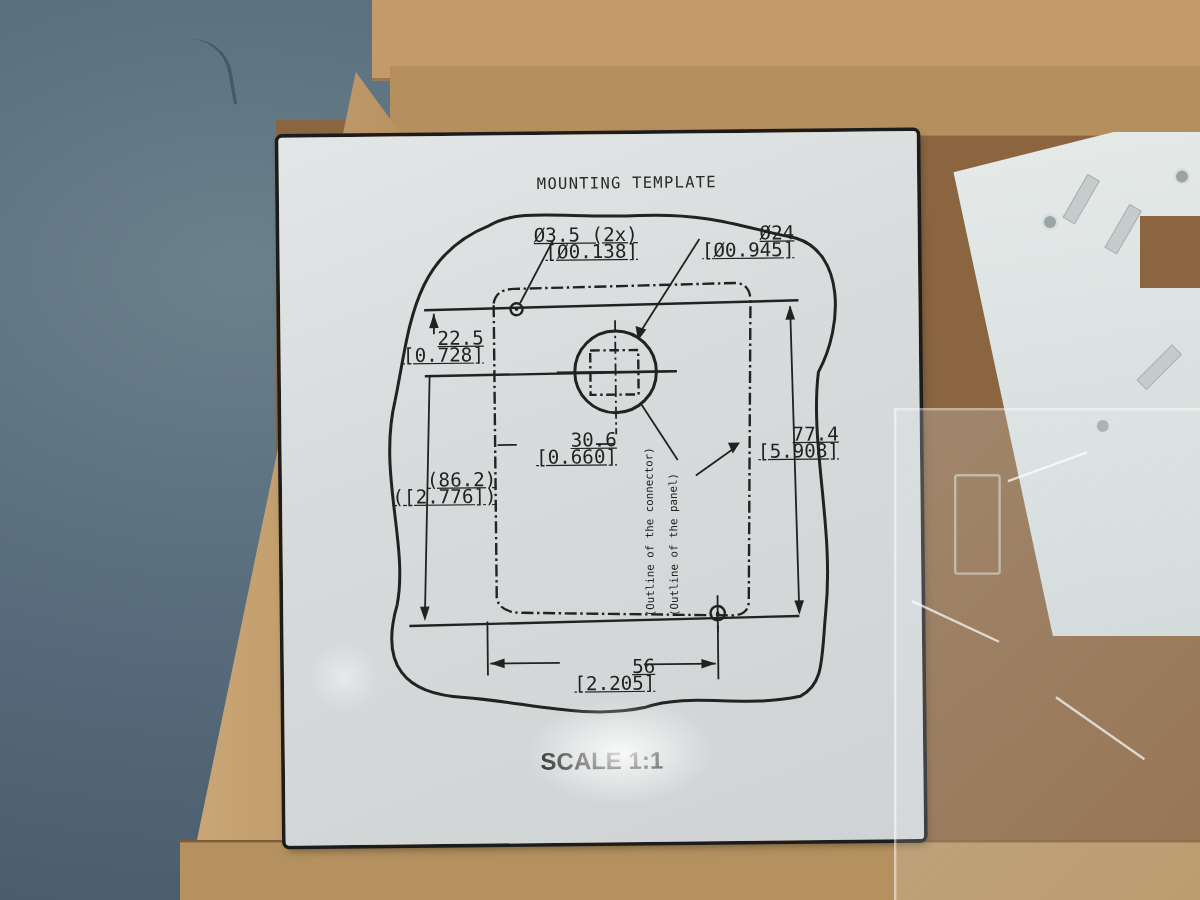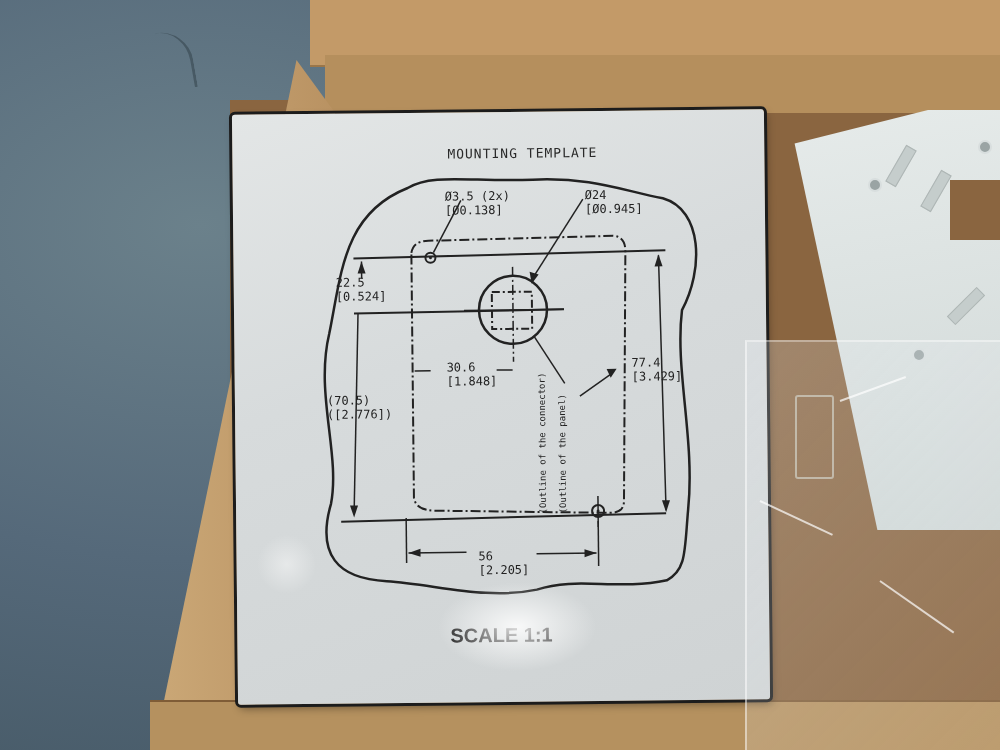--- a/index.html
+++ b/index.html
@@ -8,21 +8,21 @@
   .floor-scuff { position:absolute; left:160px; top:30px; width:30px; height:60px; border-right:3px solid #2f3e46; border-radius:0 40px 0 0; transform:rotate(-10deg); opacity:.5; }
   .box-flap-top { position:absolute; left:310px; top:0px; width:700px; height:65px; background:#c39a68; border-bottom:2px solid #9b7649; }
   .box-wall-top { position:absolute; left:325px; top:55px; width:690px; height:58px; background:#b58f5d; }
   .box-wall-left { position:absolute; left:160px; top:60px; width:175px; height:660px; background:linear-gradient(90deg,#caa776,#b99262); clip-path:polygon(78% 0,100% 8%,75% 100%,0 100%); }
   .box-floor { position:absolute; left:230px; top:100px; width:770px; height:630px; background:#8a6540; }
   .box-bottom-edge { position:absolute; left:150px; top:700px; width:860px; height:50px; background:#b5915f; border-top:2px solid #7f5c36; }
 
   .template { position:absolute; left:235px; top:112px; width:532px; height:590px; background:linear-gradient(160deg,#e3e6e6 0%,#d7dbdc 40%,#cfd3d4 100%); box-shadow:0 0 0 3px #1c1c1c, 2px 4px 8px rgba(0,0,0,.4); transform:rotate(-.6deg); border-radius:3px; }
   .template-title { position:absolute; left:215px; top:34px; font-size:13px; letter-spacing:1px; color:#2a2a2a; }
   .scale-label { position:absolute; left:213px; top:512px; font-family:"Liberation Sans", sans-serif; font-weight:bold; font-size:20px; color:#222; }
-  .dim { position:absolute; font-size:12px; line-height:14px; color:#222; text-align:left; white-space:nowrap; }
+  .dim { position:absolute; font-size:16px; line-height:14px; color:#222; text-align:right; white-space:nowrap;text-decoration:underline; }
   .vlabel { position:absolute; font-size:9px; color:#222; transform:rotate(-90deg); transform-origin:left top; white-space:nowrap; }
   .glare { position:absolute; background:radial-gradient(ellipse,rgba(255,255,255,.85),rgba(255,255,255,0) 70%); pointer-events:none; }
 
   .part { position:absolute; left:790px; top:110px; width:230px; height:420px; background:linear-gradient(170deg,#e6ebea,#cfd7d6); clip-path:polygon(2% 8%,60% 0,100% 0,100% 100%,38% 100%); }
   .part-window { position:absolute; left:950px; top:180px; width:50px; height:60px; background:#8a6540; }
   .part-boss { position:absolute; width:10px; height:10px; border-radius:50%; background:#9aa4a4; border:2px solid #d8dede; }
   .part-rib { position:absolute; width:40px; height:10px; background:#c5cdcc; border:1px solid #aeb6b5; }
   .bag { position:absolute; left:745px; top:340px; width:260px; height:410px; background:linear-gradient(135deg,rgba(230,235,240,.25),rgba(255,255,255,.1)); border-left:2px solid rgba(255,255,255,.5); border-top:2px solid rgba(255,255,255,.4); }
   .bag-streak { position:absolute; height:2px; background:rgba(255,255,255,.7); transform-origin:left; }
   .clip-part { position:absolute; left:795px; top:395px; width:35px; height:80px; border:2px solid rgba(210,210,200,.7); border-radius:3px; }
@@ -102,33 +102,33 @@
   <div class="dim" style="left:212px;top:77px">
     <div>Ø3.5 (2x)</div>
     <div>[Ø0.138]</div>
   </div>
   <div class="dim" style="left:352px;top:77px">
     <div>Ø24</div>
     <div>[Ø0.945]</div>
   </div>
   <div class="dim" style="left:102px;top:162px">
     <div>22.5</div>
-    <div>[0.524]</div>
+    <div>[0.728]</div>
   </div>
   <div class="dim" style="left:212px;top:248px">
     <div>30.6</div>
-    <div>[1.848]</div>
+    <div>[0.660]</div>
   </div>
   <div class="dim" style="left:92px;top:280px">
-    <div>(70.5)</div>
+    <div>(86.2)</div>
     <div>([2.776])</div>
   </div>
   <div class="dim" style="left:397px;top:245px">
     <div>77.4</div>
-    <div>[3.429]</div>
+    <div>[5.908]</div>
   </div>
   <div class="dim" style="left:242px;top:437px">
     <div>56</div>
     <div>[2.205]</div>
   </div>
 
   <div class="vlabel" style="left:302px;top:402px">(Outline of the connector)</div>
   <div class="vlabel" style="left:322px;top:402px">(Outline of the panel)</div>
 
   <div class="scale-label">SCALE 1:1</div>

